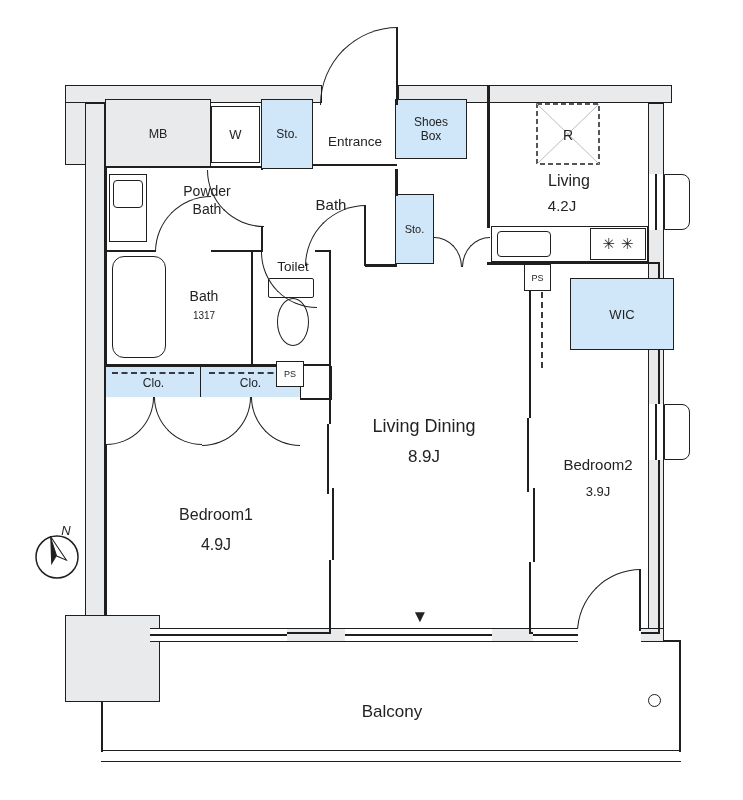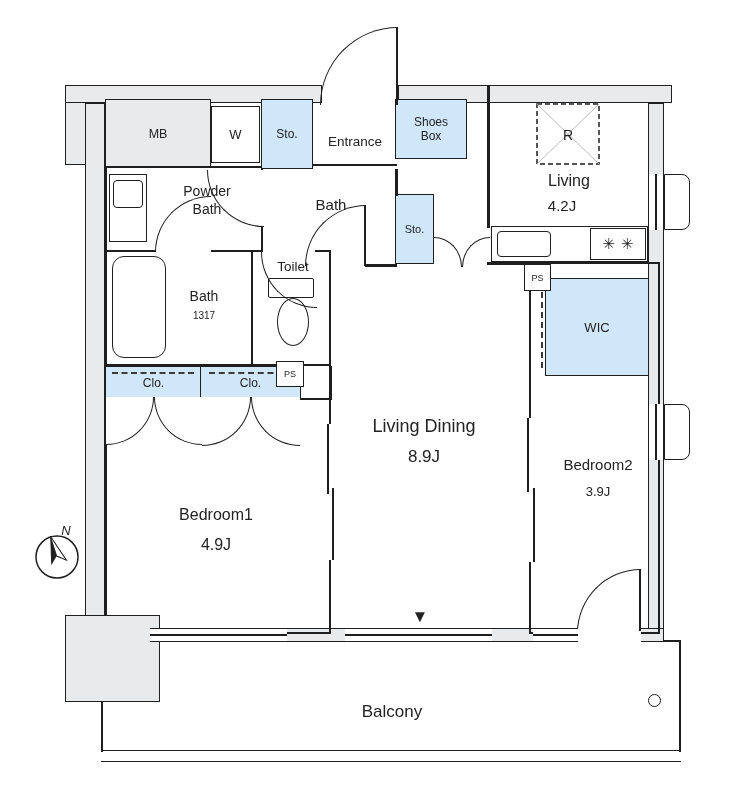--- a/index.html
+++ b/index.html
@@ -62,21 +62,21 @@
   </div>
   <div class="abs blue cbox z2" style="left:395px;top:194px;width:39px;height:70px">
     <span style="font-size:11px">Sto.</span>
   </div>
   <div class="abs blue cbox z2" style="left:105px;top:366px;width:97px;height:34px">
     <span style="font-size:12px">Clo.</span>
   </div>
   <div class="abs blue cbox z2" style="left:200px;top:366px;width:101px;height:34px">
     <span style="font-size:12px">Clo.</span>
   </div>
-  <div class="abs blue cbox z2" style="left:545px;top:278px;width:104px;height:98px">
+  <div class="abs blue cbox z2" style="left:570px;top:278px;width:104px;height:72px">
     <span style="font-size:13px">WIC</span>
   </div>
 
   <div class="abs box cbox z2" style="left:211px;top:106px;width:49px;height:57px">
     <span style="font-size:13px">W</span>
   </div>
 
   <div class="abs wall z3" style="left:395px;top:169px;width:3px;height:27px"></div>
   <div class="abs wall z3" style="left:329px;top:366px;width:3px;height:34px"></div>
   <div class="abs wall z3" style="left:365px;top:264px;width:32px;height:3px"></div>

